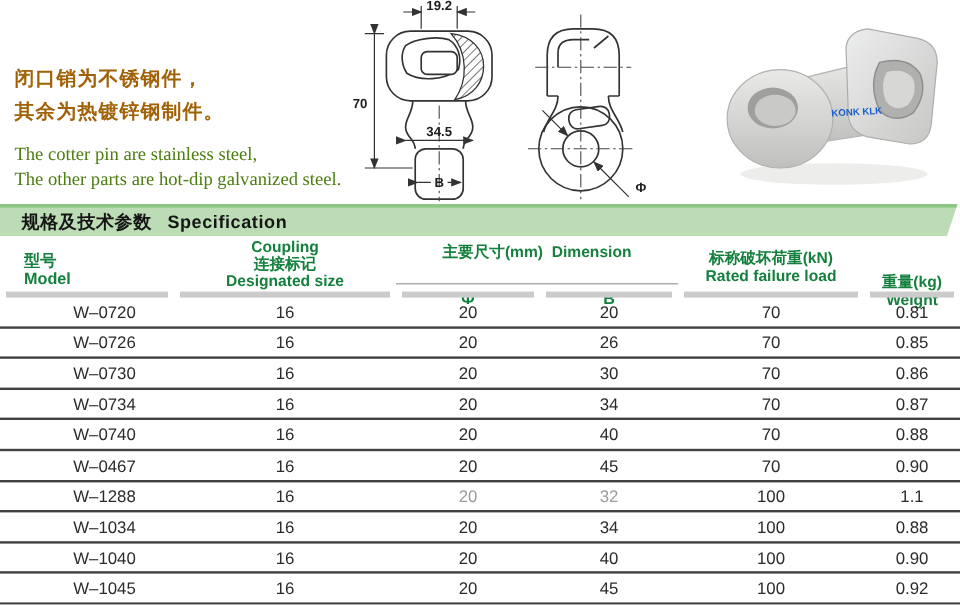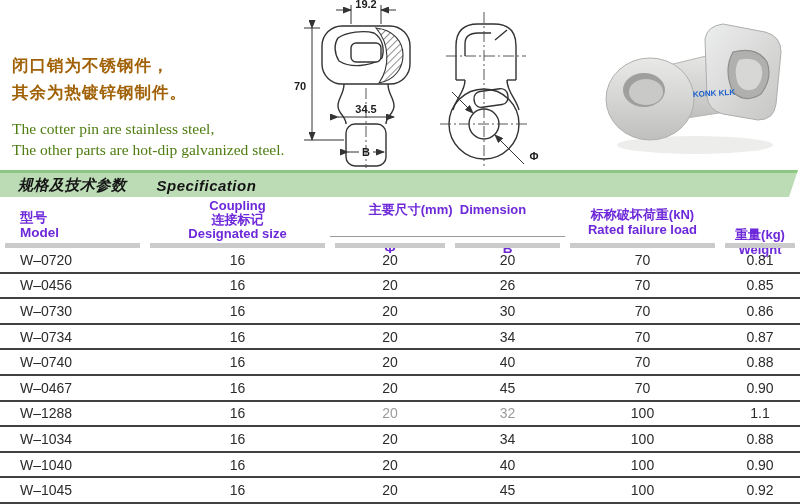--- a/index.html
+++ b/index.html
@@ -8,39 +8,39 @@
   
   .notes{position:absolute;left:12px;top:52px;width:275px;}
   .cn{font-size:16.5px;font-weight:600;letter-spacing:1px;line-height:27px;color:#a16207;font-family:Liberation Serif, serif;}
   .en{font-family:"Liberation Serif",serif;font-size:15.5px;line-height:21px;color:#4d7c0f;margin-top:12px;}
   
   .drawing{position:absolute;left:288px;top:0px;}
   .photo{position:absolute;left:595px;top:4px;}
   
   .specbar{position:absolute;left:0;top:170px;width:800px;height:27px;box-sizing:border-box;
            background:#bcdcb6;border-top:3px solid #8cc784;display:flex;align-items:center;
-           padding-left:18px;gap:30px;clip-path:polygon(0 0,798px 0,789px 100%,0 100%);font-style:italic;}
+           padding-left:18px;gap:13px;clip-path:polygon(0 0,798px 0,789px 100%,0 100%);}
   .specbar span{font-size:15px;font-weight:bold;color:#151515;letter-spacing:.5px;}
   
-  .thead{position:absolute;left:0;top:197px;width:800px;height:46px;font-weight:bold;color:#6d28d9;}
+  .thead{position:absolute;left:0;top:197px;width:800px;height:46px;font-weight:bold;color:#15803d;}
   .h-model{position:absolute;left:20px;bottom:3px;font-size:13.5px;line-height:15px;}
   .h-coupling{position:absolute;left:145px;width:185px;top:2px;text-align:center;font-size:13px;line-height:14px;}
   .h-dimgroup{position:absolute;left:330px;width:235px;top:4px;text-align:center;font-size:13px;}
   .h-dimtitle{padding-bottom:17px;border-bottom:1.5px solid #9a9a9a;}
   .h-dimsub{display:grid;grid-template-columns:120px 115px;margin-top:4px;font-size:13.5px;}
   .h-load{position:absolute;left:565px;width:155px;top:10px;text-align:center;font-size:13px;line-height:15px;}
   .h-weight{position:absolute;left:720px;width:80px;top:10px;text-align:center;font-size:13px;line-height:15px;margin-top:20px;}
   .band{position:absolute;left:0;top:243px;width:800px;display:grid;
         grid-template-columns:145px 185px 120px 115px 155px 80px;}
   .band .seg{height:5px;background:#cbcbcb;margin:0 5px;}
   .tbody{position:absolute;left:0;top:248px;width:800px;}
   .trow{display:grid;grid-template-columns:145px 185px 120px 115px 155px 80px;height:25.6px;
         box-sizing:border-box;border-bottom:2px solid #414141;align-items:center;}
   .c{font-size:14px;color:#2b2b2b;text-align:center;}
-  .c-model{text-align:left;padding-left:20px;}
+  .c-model{text-align:left;padding-left:20px;margin-left:41px;}
   .c.muted{color:#9b9b9b;}
   
   .ln{stroke:#333;stroke-width:1.4;fill:none;}
   .lnf{stroke:#333;stroke-width:1.4;fill:#fff;}
   .dim{stroke:#333;stroke-width:1;fill:none;}
   .cl{stroke:#444;stroke-width:.9;fill:none;stroke-dasharray:11 3 2 3;}
   .dtxt{font-family:"Liberation Sans",sans-serif;font-size:11px;font-weight:bold;fill:#1d1d1d;}
 </style>
 </head>
 <body>
@@ -215,21 +215,21 @@
   <div class="tbody">
       <div class="trow">
       <div class="c c-model">W–0720</div>
       <div class="c">16</div>
       <div class="c">20</div>
       <div class="c">20</div>
       <div class="c">70</div>
       <div class="c">0.81</div>
     </div>
       <div class="trow">
-      <div class="c c-model">W–0456</div>
+      <div class="c c-model">W–0726</div>
       <div class="c">16</div>
       <div class="c">20</div>
       <div class="c">26</div>
       <div class="c">70</div>
       <div class="c">0.85</div>
     </div>
       <div class="trow">
       <div class="c c-model">W–0730</div>
       <div class="c">16</div>
       <div class="c">20</div>

